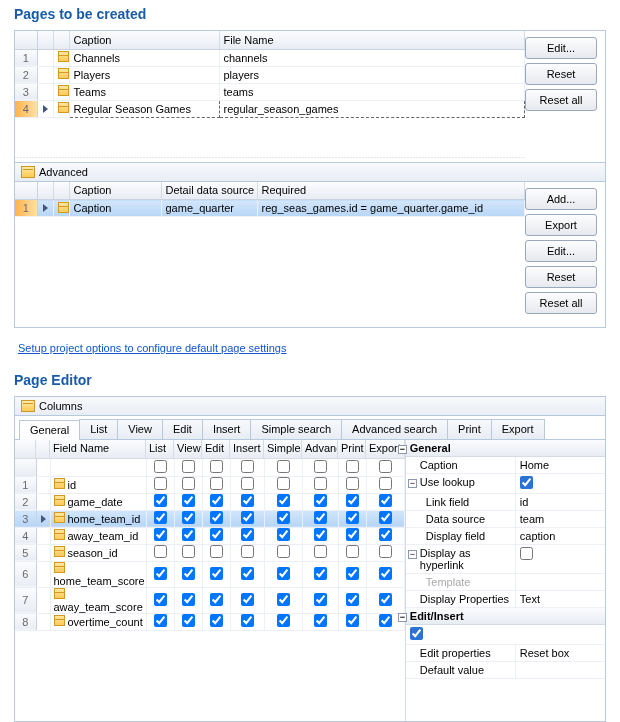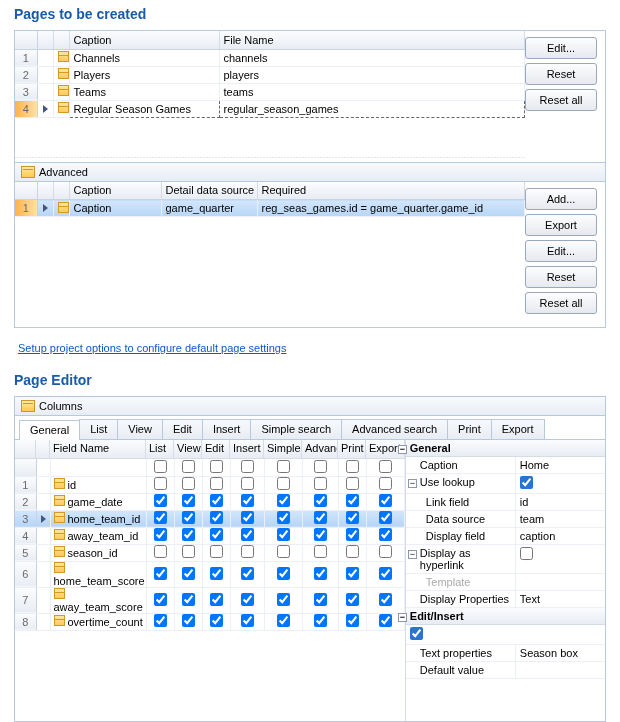--- a/index.html
+++ b/index.html
@@ -363,22 +363,22 @@
       <div class="prow">
           <div class="pk">Display Properties</div>
           <div class="pv">Text</div>
         </div>
 
       <div class="phdr"><span class="tree-tgl">−</span><span>Edit/Insert</span></div>
       <div class="prow">
           <div class="pv"><input type="checkbox" checked="" class="req-chk" style=""></div>
         </div>
       <div class="prow">
-          <div class="pk">Text properties</div>
-          <div class="pv">Season box</div>
+          <div class="pk">Edit properties</div>
+          <div class="pv">Reset box</div>
         </div>
       <div class="prow">
           <div class="pk">Default value</div>
           <div class="pv"></div>
         </div>
 
     </div>
   </div>
 
 </div>

